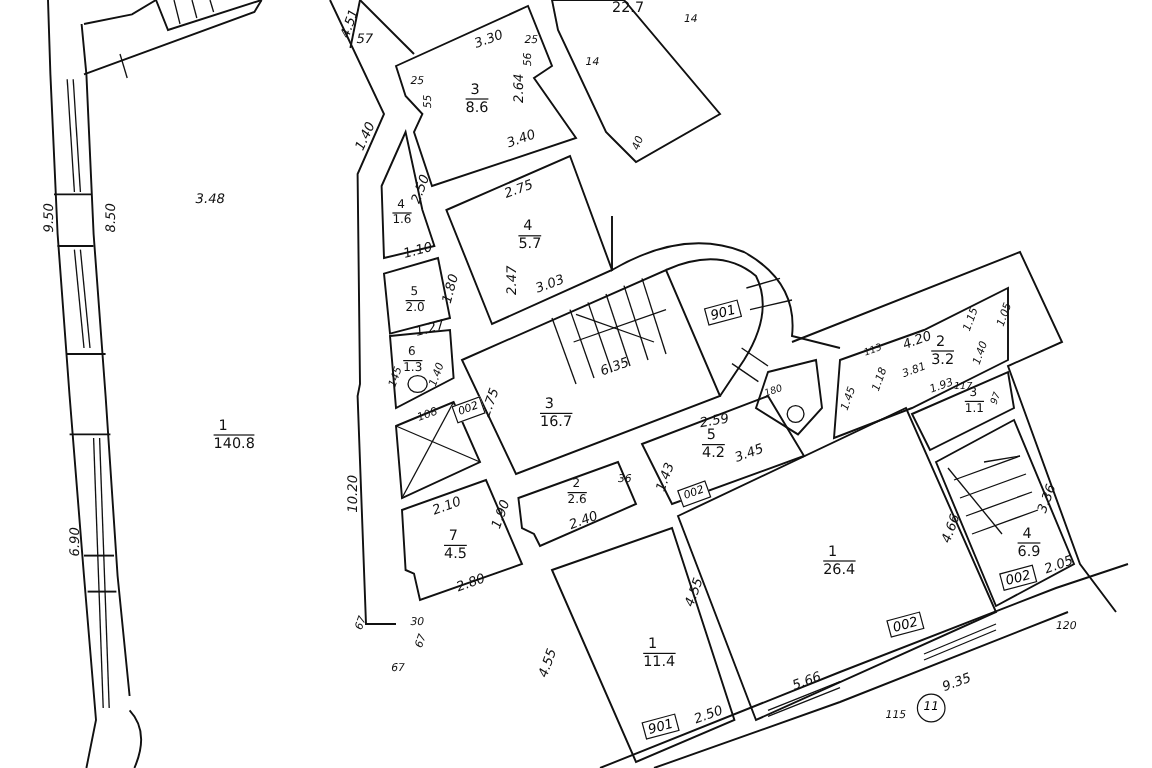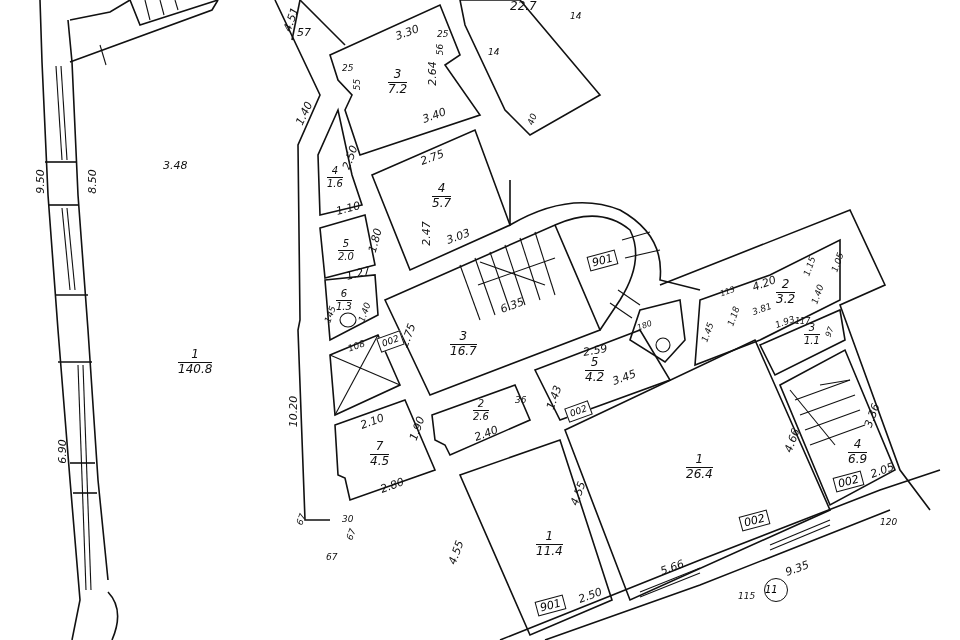--- a/index.html
+++ b/index.html
@@ -1,25 +1,25 @@
 <!DOCTYPE html>
 <html><head>
 <meta charset="utf-8">
 <style>
   html,body{margin:0;padding:0;background:#ffffff;}
   body{width:960px;height:640px;overflow:hidden;position:relative;font-family:"DejaVu Sans",sans-serif;}
   #plan{position:absolute;left:0;top:0;width:960px;height:640px;}
   .wall{fill:none;stroke:#111;stroke-width:1.6;stroke-linejoin:miter;}
   .thin{fill:none;stroke:#111;stroke-width:1.1;}
   .lbl{position:absolute;color:#111;font-family:"DejaVu Sans",sans-serif;font-style:italic;font-size:11px;line-height:1;white-space:nowrap;transform-origin:center center;}
-  .room{position:absolute;color:#111;font-family:"DejaVu Sans",sans-serif;font-style:italic;text-align:center;line-height:1.15;font-size:12px;}
+  .room{position:absolute;color:#111;font-family:"DejaVu Sans",sans-serif;text-align:left;line-height:1.15;font-size:12px;}
   .room .num{display:block;border-bottom:1.2px solid #111;padding:0 4px;}
   .room .area{display:block;}
   .tag{position:absolute;border:1.3px solid #111;background:#fff;font-family:"DejaVu Sans",sans-serif;font-size:11px;padding:0 3px;line-height:13px;font-style:italic;}
-  .circle{position:absolute;width:22px;height:22px;border:1.2px solid #111;border-radius:50%;font-size:10px;line-height:22px;font-style:italic;}
+  .circle{position:absolute;width:22px;height:22px;border:1.2px solid #111;border-radius:50%;font-size:10px;text-align:center;line-height:22px;font-style:italic;}
 </style>
 </head>
 <body>
 
 <svg id="plan" viewBox="0 0 960 640" xmlns="http://www.w3.org/2000/svg">
 
   <g>
     <polyline class="wall" points="40,0 42,62 48,195 58,330 70,480 80,600 72,640"></polyline>
     <polyline class="wall" points="68,20 72,62 78,195 88,330 98,480 108,580"></polyline>
     <line class="thin" x1="56" y1="66" x2="62" y2="160"></line>
@@ -130,21 +130,21 @@
     <line class="thin" x1="770" y1="550" x2="830" y2="525"></line>
   </g>
 </svg>
 
 <div class="room" style="left:178px;top:348px;">
     <span class="num">1</span>
     <span class="area">140.8</span>
   </div>
 <div class="room" style="left:388px;top:68px;">
     <span class="num">3</span>
-    <span class="area">7.2</span>
+    <span class="area">8.6</span>
   </div>
 <div class="room" style="left:510px;top:0px;">
     <span class="area">22.7</span>
   </div>
 <div class="room" style="left:327px;top:165px;font-size:10px;">
     <span class="num">4</span>
     <span class="area">1.6</span>
   </div>
 <div class="room" style="left:432px;top:182px;">
     <span class="num">4</span>

